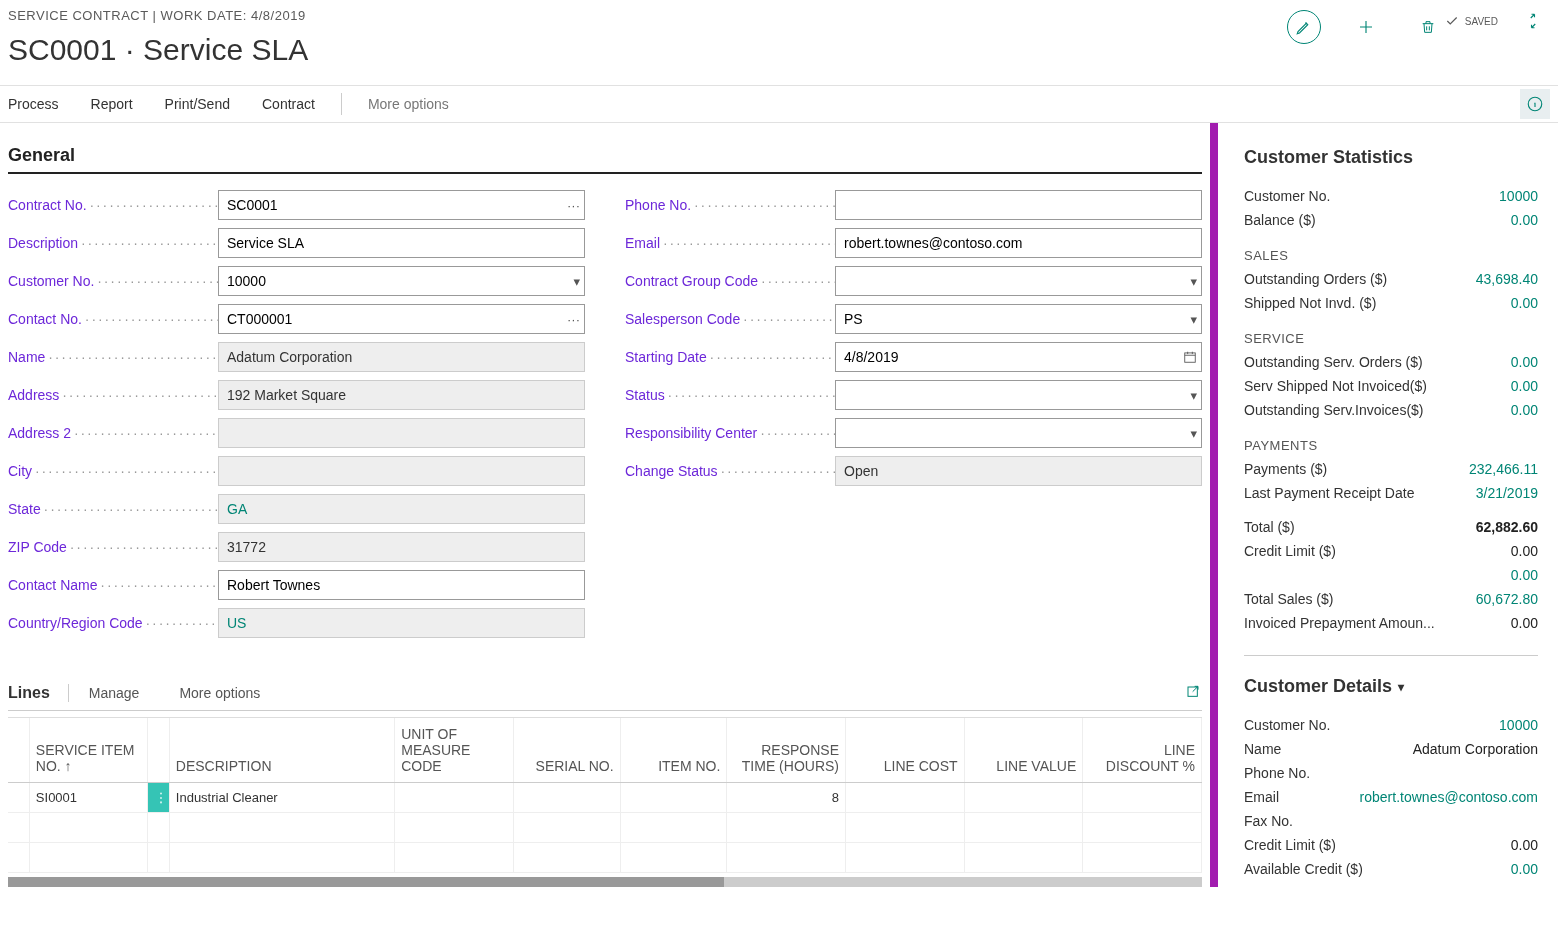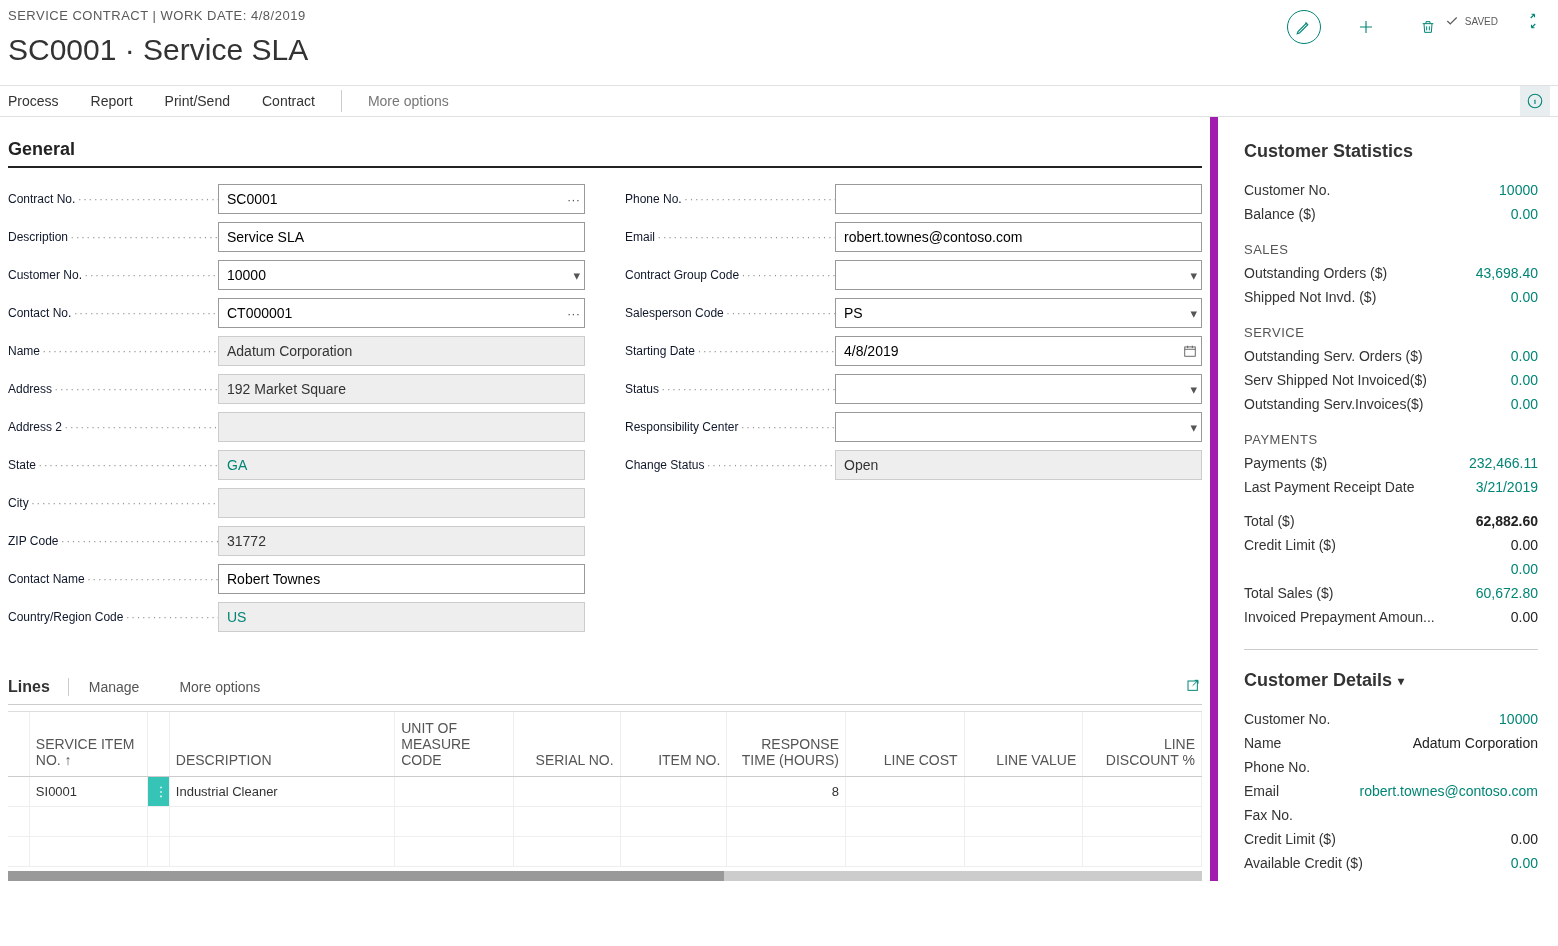--- a/index.html
+++ b/index.html
@@ -13,39 +13,39 @@
 .breadcrumb { font-size: 13px; color: #5a5a5a; letter-spacing: 0.5px; font-weight: 400; }
 .page-title { font-size: 30px; color: #333; font-weight: 400; margin-top: 10px; }
 .header-center { display: flex; gap: 28px; align-items: center; padding-top: 2px; }
 .icon-btn { width: 34px; height: 34px; display: inline-flex; align-items: center; justify-content: center; cursor: pointer; border-radius: 50%; }
 .icon-circle { border: 1px solid #008575; }
 .header-right { display: flex; align-items: center; gap: 26px; padding-top: 4px; padding-right: 8px; }
 .saved { color: #5a5a5a; font-size: 10px; display: flex; align-items: center; gap: 6px; }
 .collapse-icon { color: #008575; cursor: pointer; }
 
 
-.menu-bar { border-top: 1px solid #e1e1e1; border-bottom: 1px solid #e1e1e1; margin-top: 18px; display: flex; align-items: center; padding: 0 8px; height: 32px; }
+.menu-bar { border-top: 1px solid #e1e1e1; border-bottom: 1px solid #e1e1e1; margin-top: 18px; display: flex; align-items: center; padding: 0 8px; height: 38px; }
 .menu-item { padding: 0 16px; color: #333; cursor: pointer; font-size: 14px; }
 .menu-item.first { padding-left: 0; }
 .menu-sep { width: 1px; height: 22px; background: #ccc; margin: 0 10px; }
 .menu-more { color: #777; cursor: pointer; }
 .menu-bar .info-icon { margin-left: auto; width: 30px; height: 30px; display: flex; align-items: center; justify-content: center; background: #e8eef0; cursor: pointer; }
 
 
 .body { display: flex; }
 .main-col { flex: 1; padding: 0 8px 0 8px; border-right: 8px solid #a21caf; min-width: 0; }
 .side-col { width: 340px; padding: 24px 20px 0 26px; }
 
 .section-title { font-size: 18px; font-weight: 600; color: #222; padding: 22px 0 6px 0; border-bottom: 2px solid #222; margin-bottom: 14px; }
 
 
 .form-cols { display: flex; gap: 40px; }
 .form-col { flex: 1; min-width: 0; }
 .form-row { display: flex; align-items: center; margin-bottom: 4px; height: 34px; }
-.form-label { width: 210px; color: #0f172a; font-size: 12px; position: relative; overflow: hidden; white-space: nowrap; }
+.form-label { width: 210px; color: #6d28d9; font-size: 14px; position: relative; overflow: hidden; white-space: nowrap; }
 .form-label::after { content: " · · · · · · · · · · · · · · · · · · · · · · · · · · · · · · · · · · · ·"; color: #999; letter-spacing: -1px; }
 .form-control { flex: 1; height: 30px; border: 1px solid #999; padding: 0 8px; font-size: 14px; color: #333; background: #fff; display: flex; align-items: center; position: relative; }
 .form-control.readonly { background: #eeeeee; border-color: #ccc; }
 .form-control input { border: none; outline: none; width: 100%; font-size: 14px; background: transparent; }
 .ctl-btn { position: absolute; right: 4px; top: 50%; transform: translateY(-50%); color: #555; cursor: pointer; font-size: 13px; }
 .link-text { color: #008575; }
 
 
 .lines-hdr { display: flex; align-items: center; border-bottom: 1px solid #ccc; padding-bottom: 8px; margin-top: 40px; }
 .lines-title { font-size: 16px; font-weight: 600; padding-right: 18px; border-right: 1px solid #ccc; }
@@ -177,29 +177,29 @@
                 <span>192 Market Square</span>
               </div>
           </div>
           <div class="form-row">
             <div class="form-label"><span>Address 2</span></div>
             <div class="form-control readonly">
                 <span></span>
               </div>
           </div>
           <div class="form-row">
+            <div class="form-label"><span>City</span></div>
+            <div class="form-control readonly">
+                <span></span>
+              </div>
+          </div>
+          <div class="form-row">
             <div class="form-label"><span>State</span></div>
             <div class="form-control readonly">
                 <span class="link-text">GA</span>
-              </div>
-          </div>
-          <div class="form-row">
-            <div class="form-label"><span>City</span></div>
-            <div class="form-control readonly">
-                <span></span>
               </div>
           </div>
           <div class="form-row">
             <div class="form-label"><span>ZIP Code</span></div>
             <div class="form-control readonly">
                 <span>31772</span>
               </div>
           </div>
           <div class="form-row">
             <div class="form-label"><span>Contact Name</span></div>

